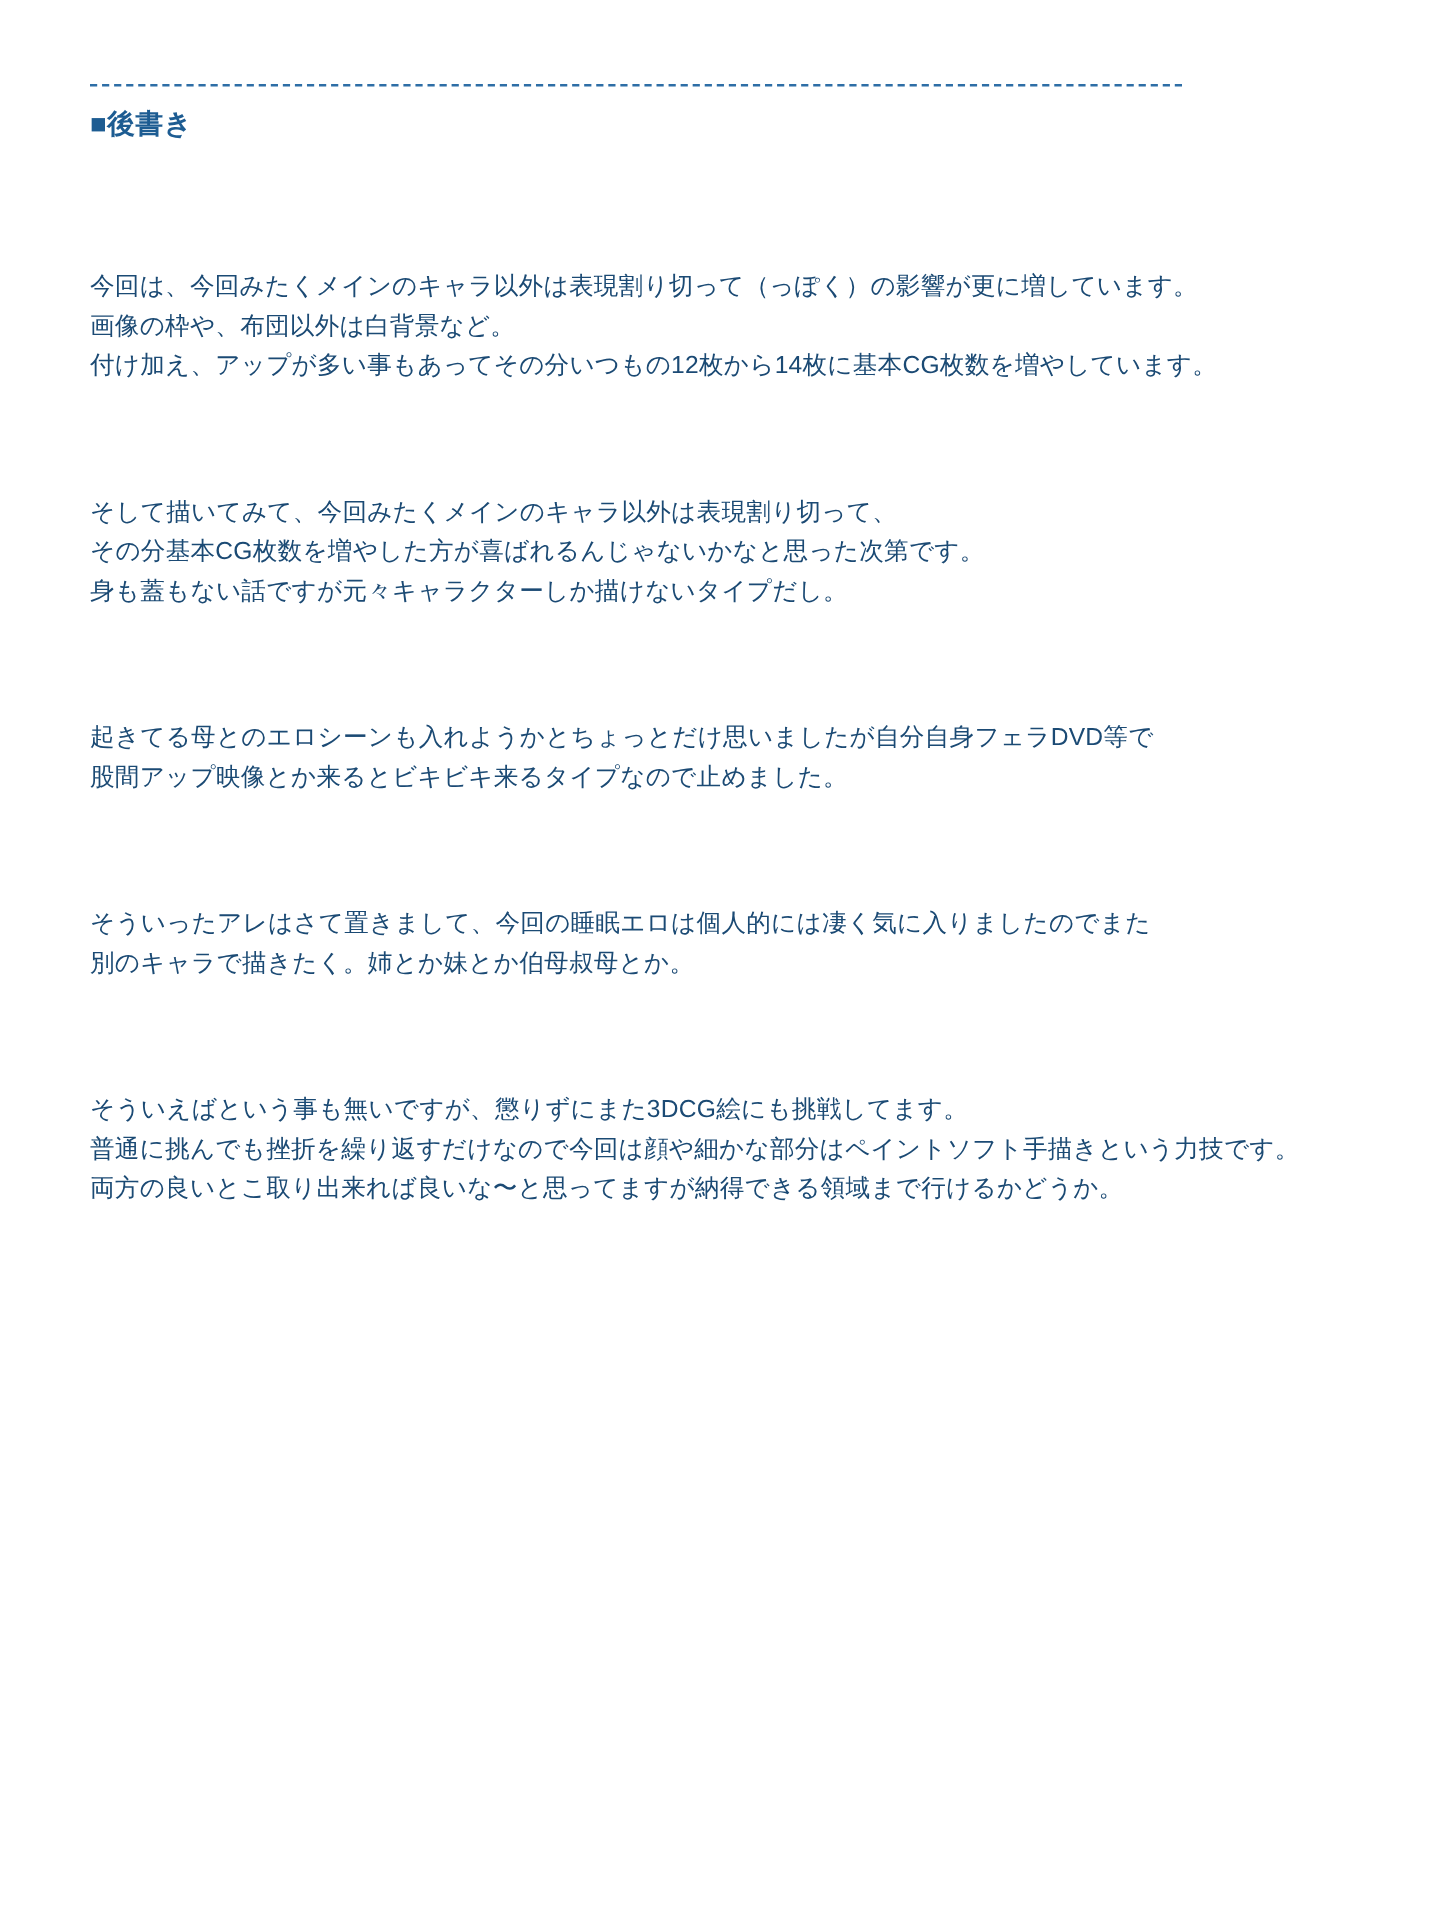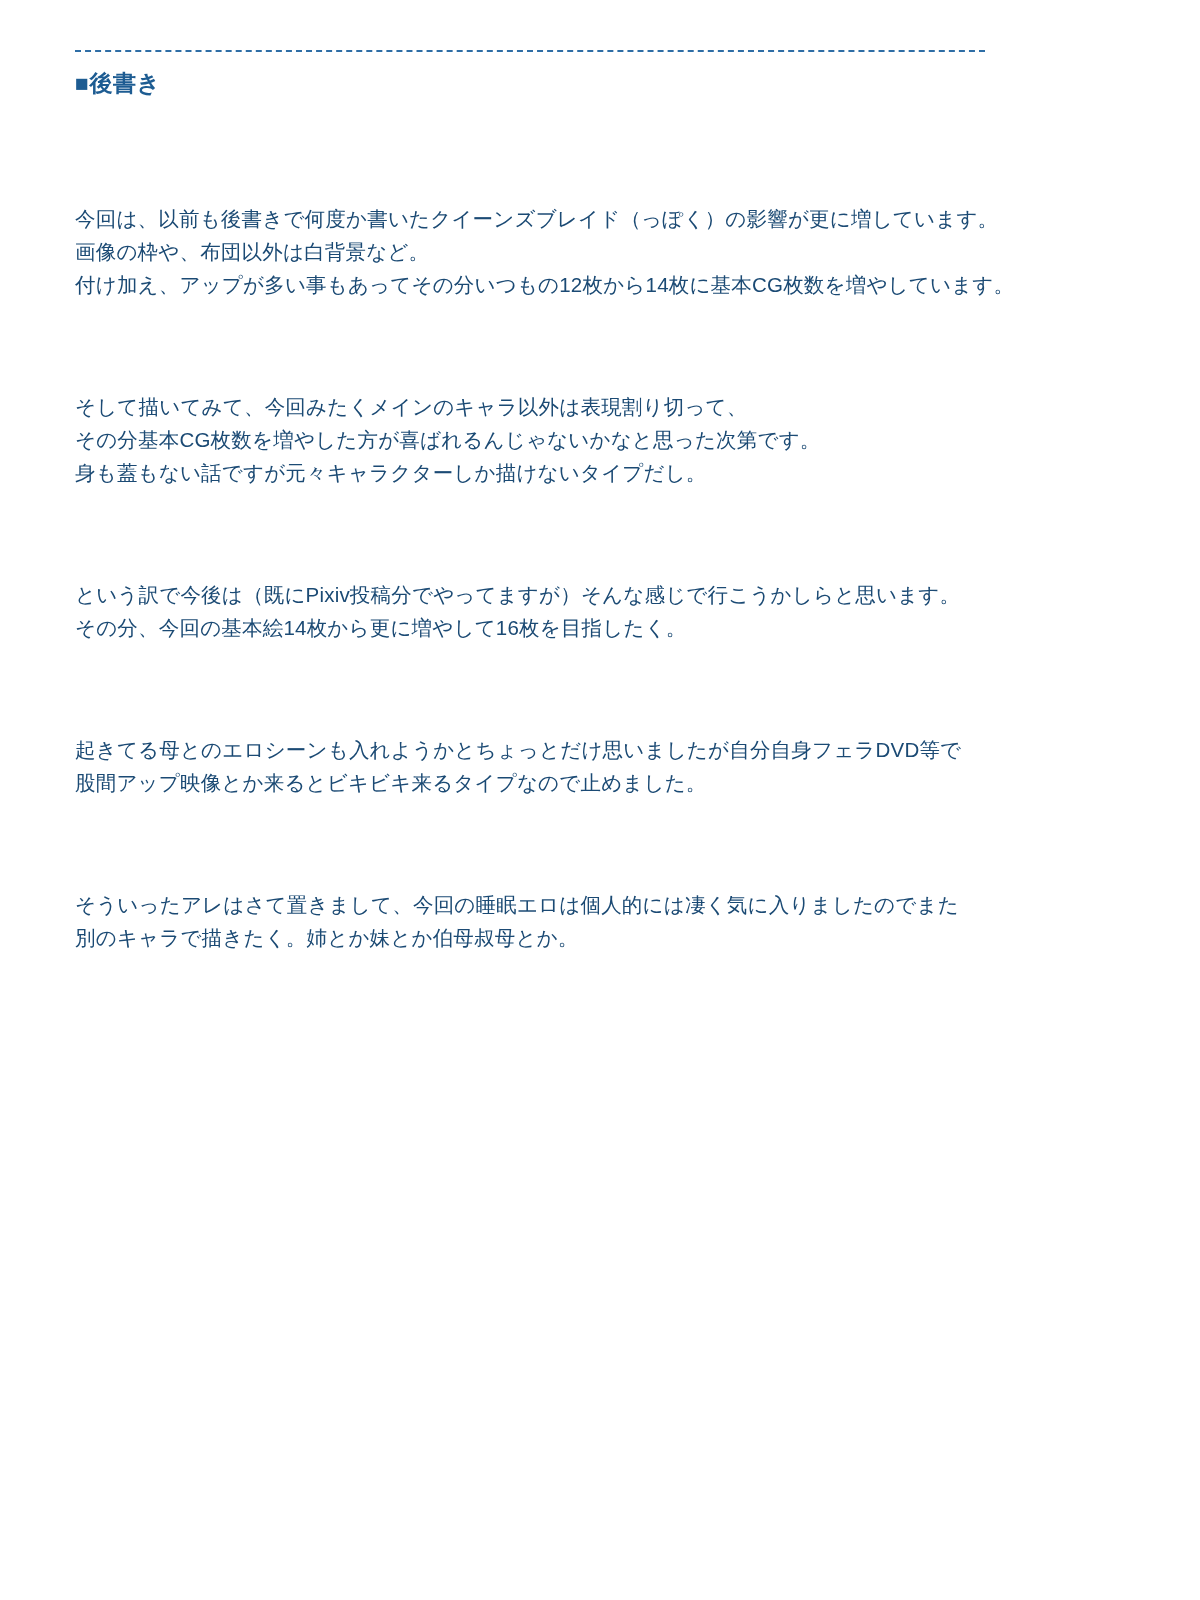--- a/index.html
+++ b/index.html
@@ -12,21 +12,21 @@
     background: #ffffff;
     font-family: "Liberation Sans", sans-serif;
     color: #1d4f7c;
     overflow: hidden;
   }
   .page {
     position: relative;
     width: 1200px;
     height: 1600px;
     box-sizing: border-box;
-    padding: 50px 75px 0 75px;
+    padding: 70px 75px 0 75px;
   }
   .divider {
     width: 910px;
     height: 0;
     border-top: 2px dashed #2e6ea6;
     margin: 0 0 18px 0;
   }
   .section-title {
     font-size: 23px;
     font-weight: bold;
@@ -50,29 +50,30 @@
 </head>
 <body>
 
 <div class="page">
 
   <div class="divider"></div>
 
   <h1 class="section-title">■後書き</h1>
 
   <div class="body-text">
-    <p class="para">今回は、以前も後書きで何度か書いたクイーンズブレイド（っぽく）の影響が更に増しています。
+    <p class="para">今回は、今回みたくメインのキャラ以外は表現割り切って（っぽく）の影響が更に増しています。
 画像の枠や、布団以外は白背景など。
 付け加え、アップが多い事もあってその分いつもの12枚から14枚に基本CG枚数を増やしています。</p>
     <p class="para">そして描いてみて、今回みたくメインのキャラ以外は表現割り切って、
 その分基本CG枚数を増やした方が喜ばれるんじゃないかなと思った次第です。
 身も蓋もない話ですが元々キャラクターしか描けないタイプだし。</p>
-    <p class="para">という訳で今後は（既にPixiv投稿分でやってますが）そんな感じで行こうかしらと思います。
-その分、今回の基本絵14枚から更に増やして16枚を目指したく。</p>
     <p class="para">起きてる母とのエロシーンも入れようかとちょっとだけ思いましたが自分自身フェラDVD等で
 股間アップ映像とか来るとビキビキ来るタイプなので止めました。</p>
     <p class="para">そういったアレはさて置きまして、今回の睡眠エロは個人的には凄く気に入りましたのでまた
 別のキャラで描きたく。姉とか妹とか伯母叔母とか。</p>
+    <p class="para">そういえばという事も無いですが、懲りずにまた3DCG絵にも挑戦してます。
+普通に挑んでも挫折を繰り返すだけなので今回は顔や細かな部分はペイントソフト手描きという力技です。
+両方の良いとこ取り出来れば良いな〜と思ってますが納得できる領域まで行けるかどうか。</p>
     
     
   </div>
 
 </div>
 
 </body></html>

